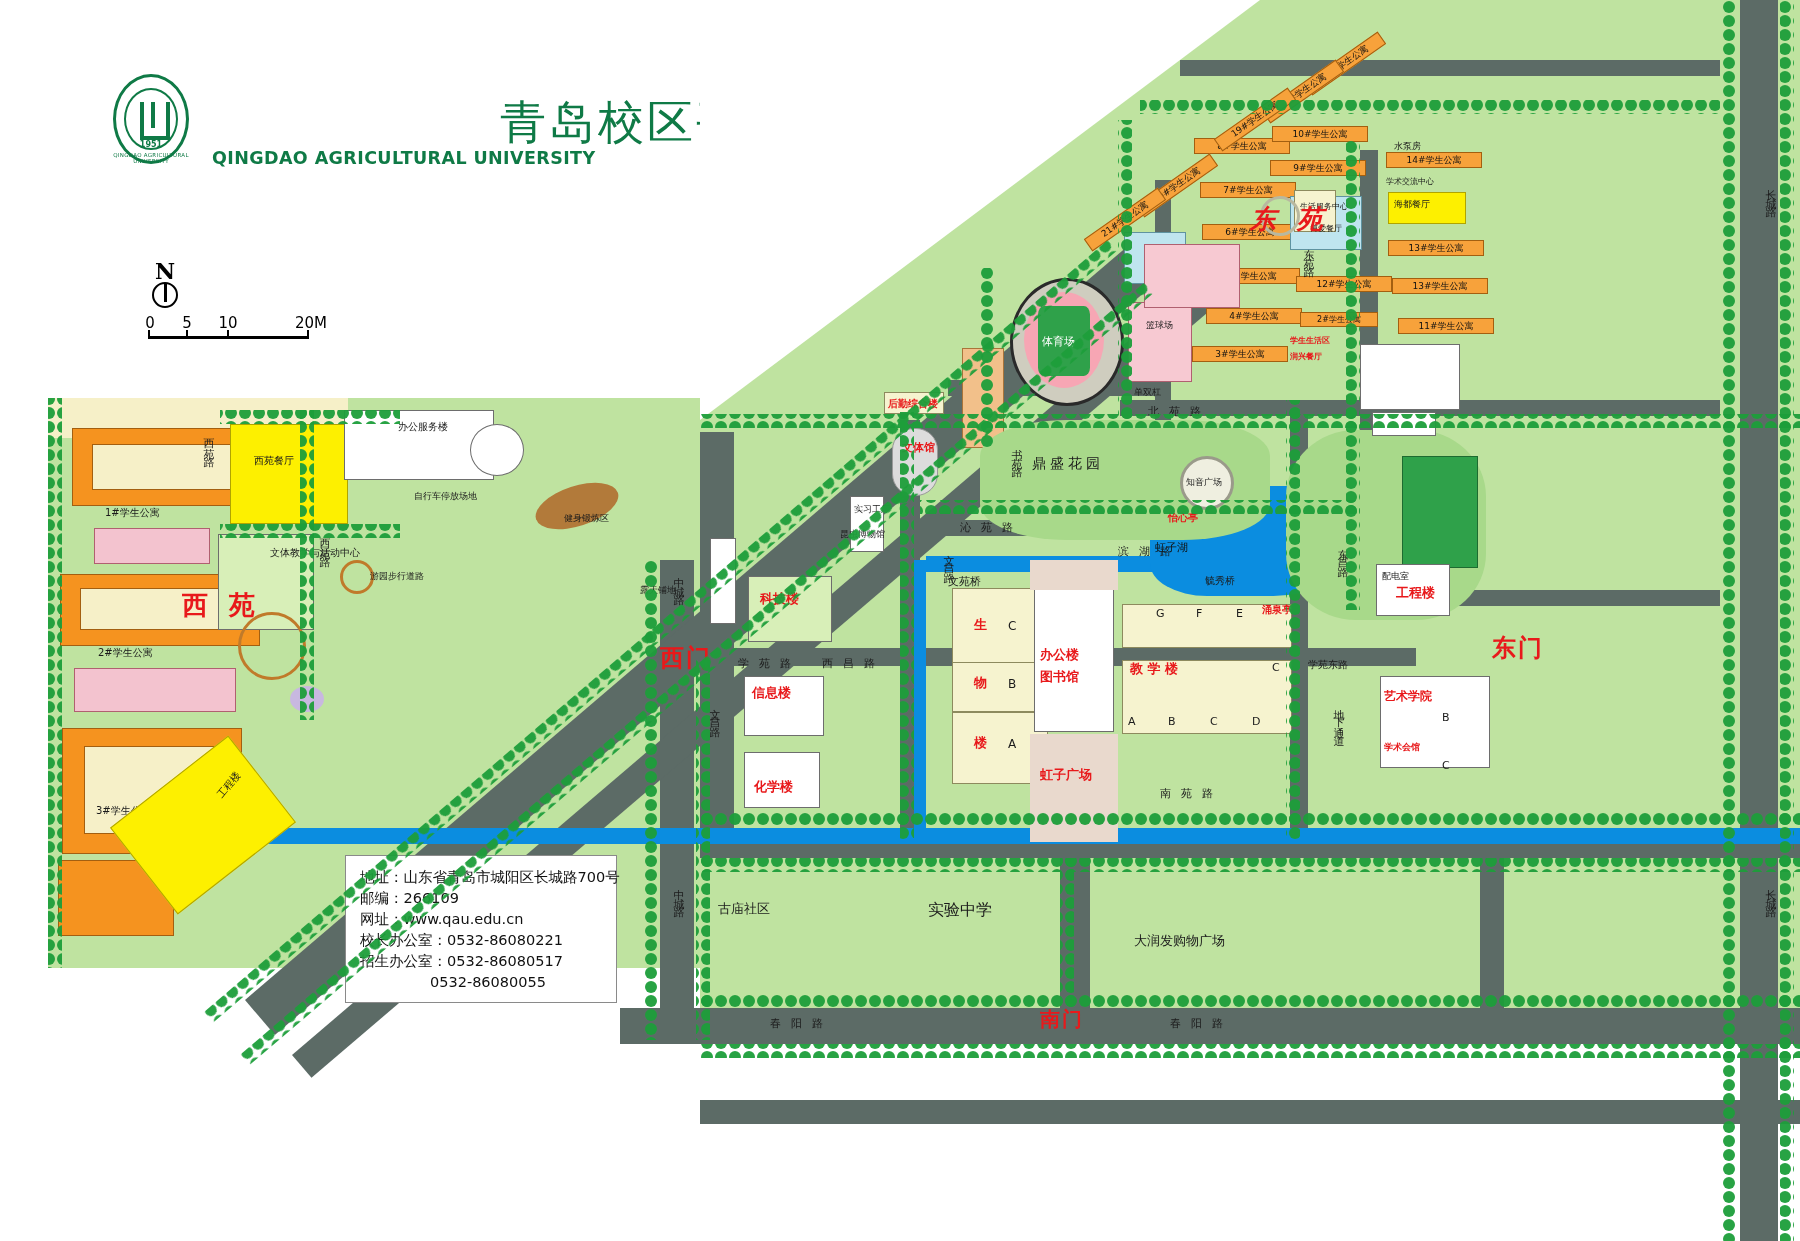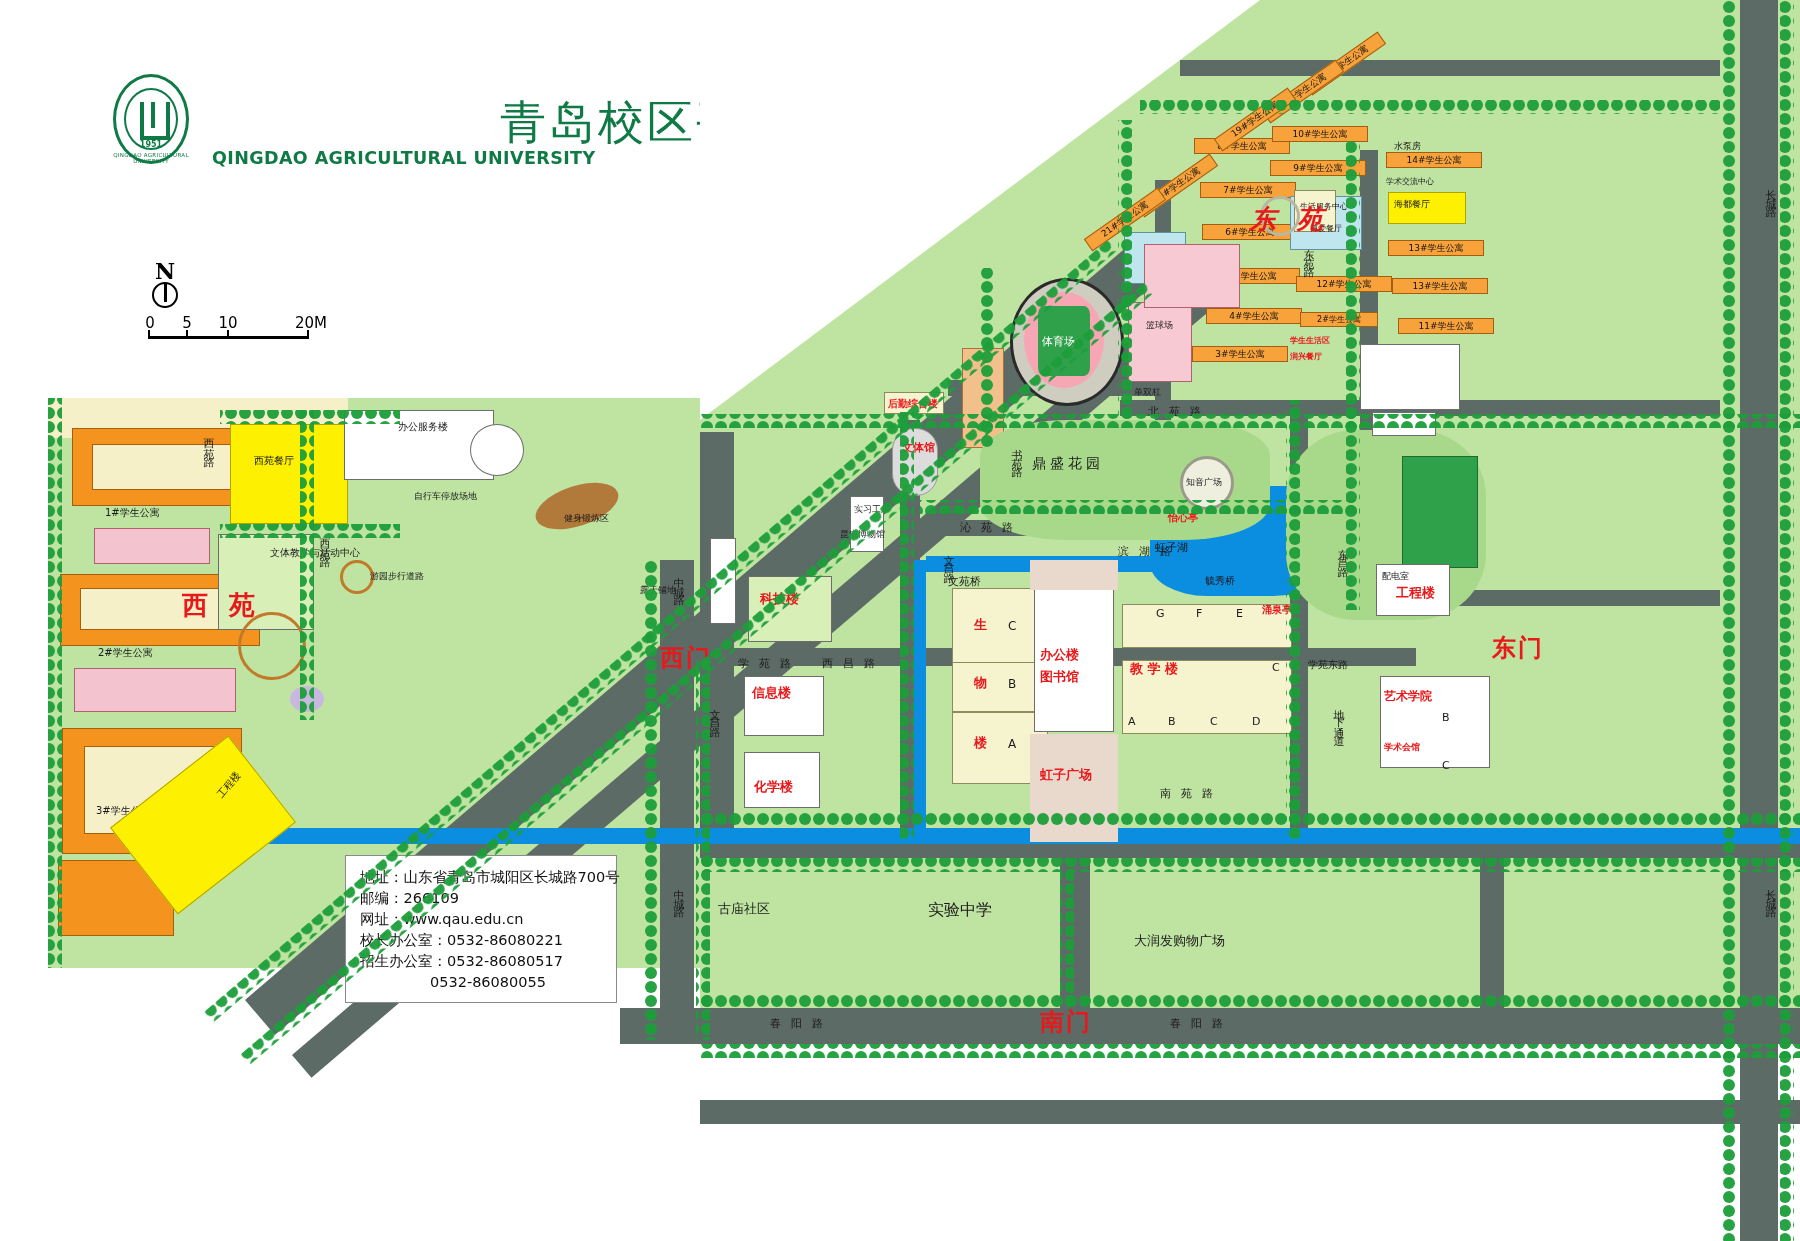--- a/index.html
+++ b/index.html
@@ -305,21 +305,21 @@
   <div class="bldg abs" style="left:1380px;top:676px;width:110px;height:92px;"></div>
   <div class="lbl-red abs" style="left:1384px;top:690px;font-size:12px;">艺术学院</div>
   <div class="lbl-red abs" style="left:1384px;top:742px;font-size:9px;">学术会馆</div>
   <div class="lbl abs" style="left:1442px;top:712px;font-size:11px;">B</div>
   <div class="lbl abs" style="left:1442px;top:760px;font-size:11px;">C</div>
   <div class="bldg abs" style="left:1360px;top:344px;width:100px;height:66px;"></div>
   <div class="bldg abs" style="left:1372px;top:412px;width:64px;height:24px;"></div>
 
   <div class="lbl-bigred abs" style="left:660px;top:642px;font-size:24px;letter-spacing:2px;">西门</div>
   <div class="lbl-bigred abs" style="left:1492px;top:632px;font-size:24px;letter-spacing:2px;">东门</div>
-  <div class="lbl-bigred abs" style="left:1040px;top:1006px;font-size:24px;letter-spacing:2px;">南门</div>
+  <div class="lbl-bigred abs" style="left:1040px;top:1006px;font-size:20px;letter-spacing:2px;">南门</div>
 
   <div class="vroad abs" style="left:1762px;top:180px;">长城路</div>
   <div class="vroad abs" style="left:1762px;top:880px;">长城路</div>
   <div class="hroad abs" style="left:770px;top:1016px;">春阳路</div>
   <div class="hroad abs" style="left:1170px;top:1016px;">春阳路</div>
   <div class="vroad abs" style="left:670px;top:568px;">中城路</div>
   <div class="vroad abs" style="left:670px;top:880px;">中城路</div>
   <div class="hroad abs" style="left:738px;top:656px;">学苑路</div>
   <div class="vroad abs" style="left:706px;top:700px;">文昌路</div>
   <div class="vroad abs" style="left:940px;top:546px;">文昌路</div>

